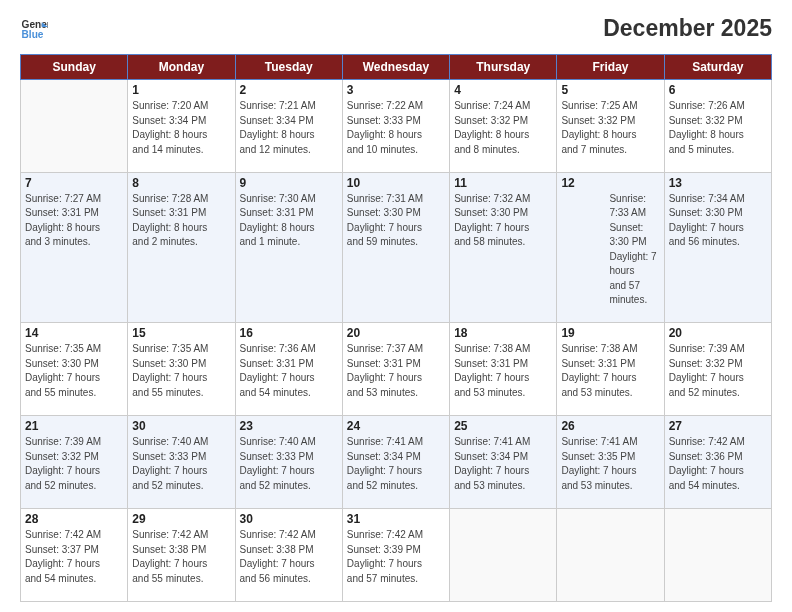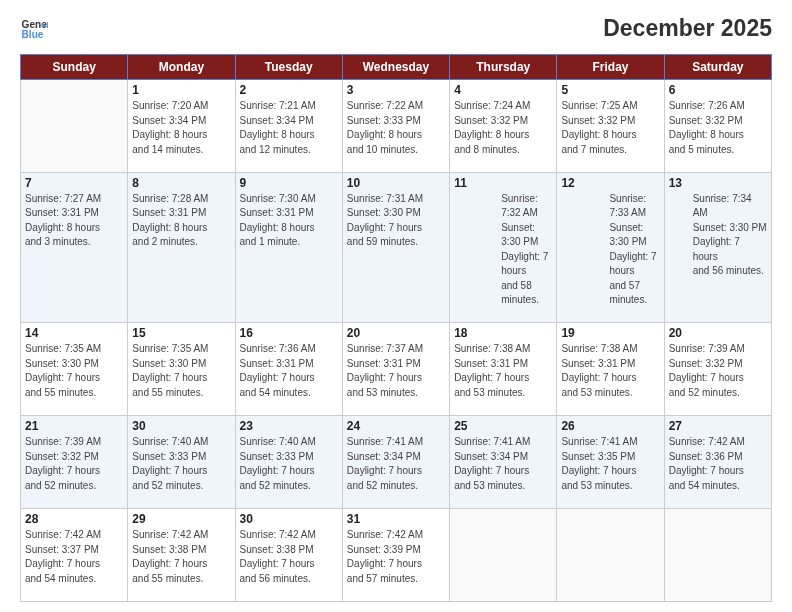--- a/index.html
+++ b/index.html
@@ -188,35 +188,35 @@
           </td>
           <td>
             <span class="cell-day">10</span>
             <div class="cell-info" style="white-space: pre-line;">Sunrise: 7:31 AM
 Sunset: 3:30 PM
 Daylight: 7 hours
 and 59 minutes.</div>
           </td>
           <td>
             <span class="cell-day">11</span>
-            <div class="cell-info" style="white-space: pre-line; margin-left: 47px;">Sunrise: 7:32 AM
+            <div class="cell-info" style="white-space: pre-line;">Sunrise: 7:32 AM
 Sunset: 3:30 PM
 Daylight: 7 hours
 and 58 minutes.</div>
           </td>
           <td>
             <span class="cell-day">12</span>
             <div class="cell-info" style="white-space: pre-line; margin-left: 48px;">Sunrise: 7:33 AM
 Sunset: 3:30 PM
 Daylight: 7 hours
 and 57 minutes.</div>
           </td>
           <td>
             <span class="cell-day">13</span>
-            <div class="cell-info" style="white-space: pre-line; margin-left: 24px;">Sunrise: 7:34 AM
+            <div class="cell-info" style="white-space: pre-line;">Sunrise: 7:34 AM
 Sunset: 3:30 PM
 Daylight: 7 hours
 and 56 minutes.</div>
           </td>
         </tr>
         <tr>
           <td>
             <span class="cell-day">14</span>
             <div class="cell-info" style="white-space: pre-line;">Sunrise: 7:35 AM
 Sunset: 3:30 PM

